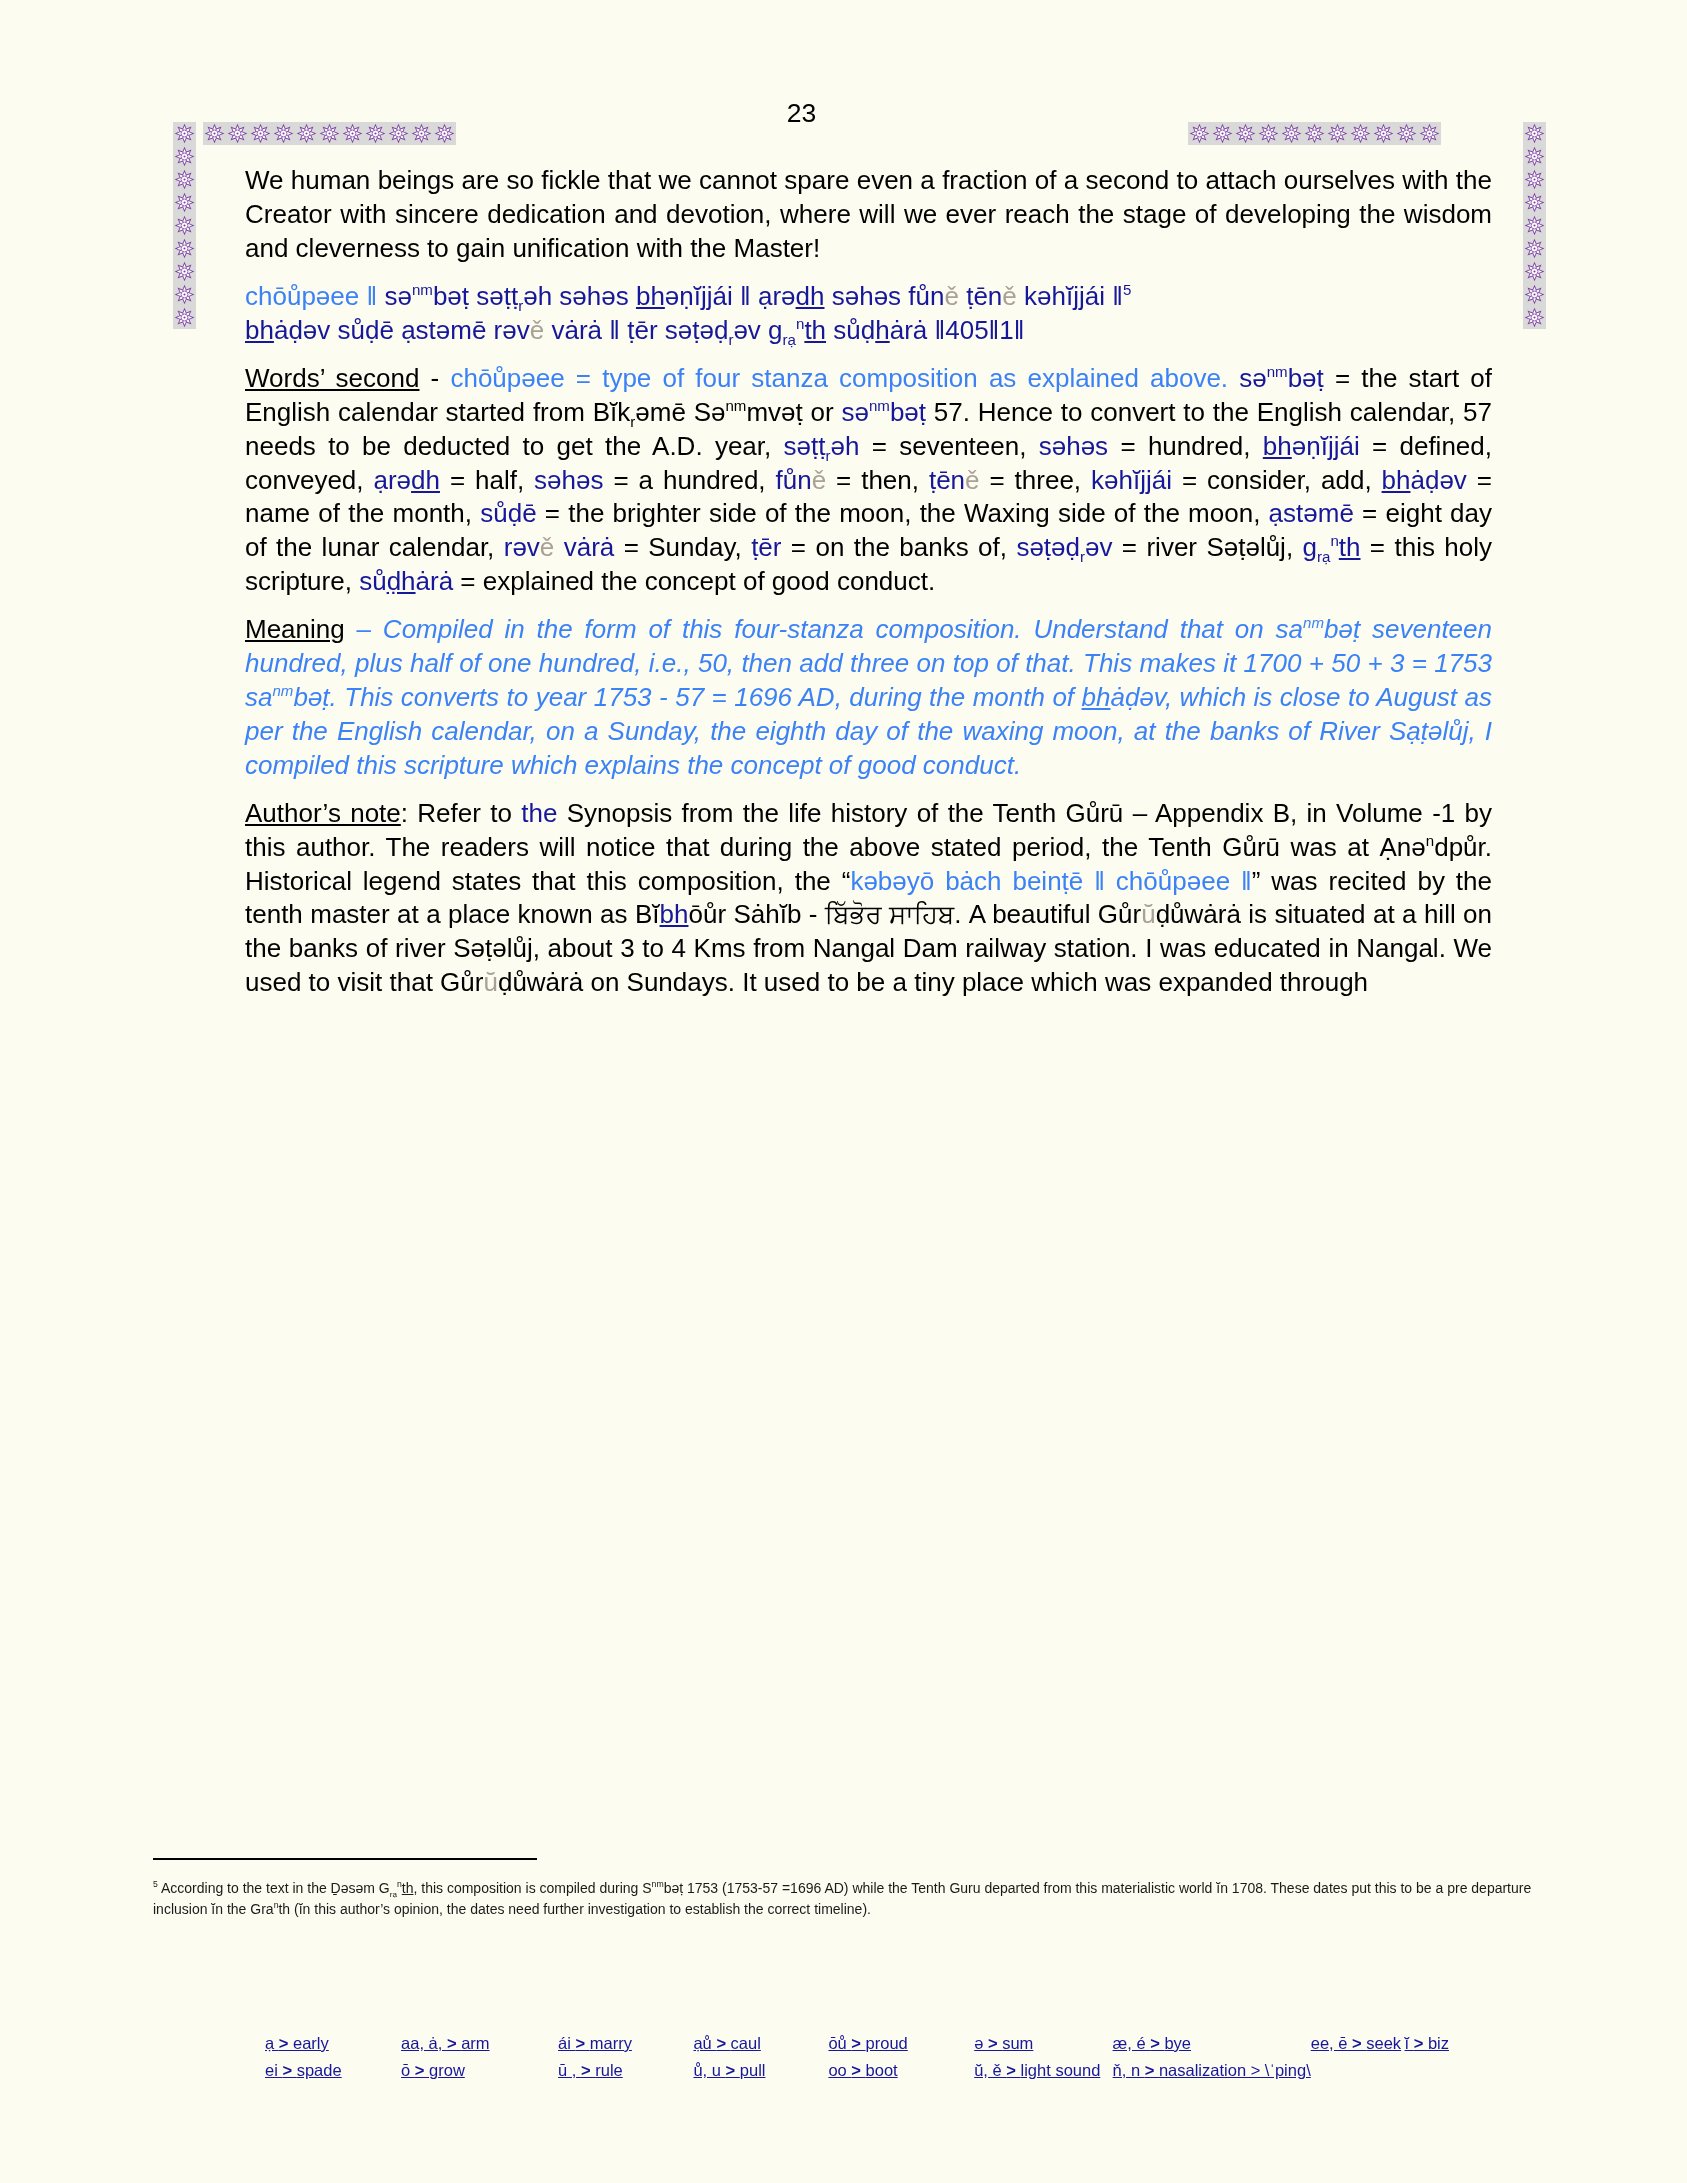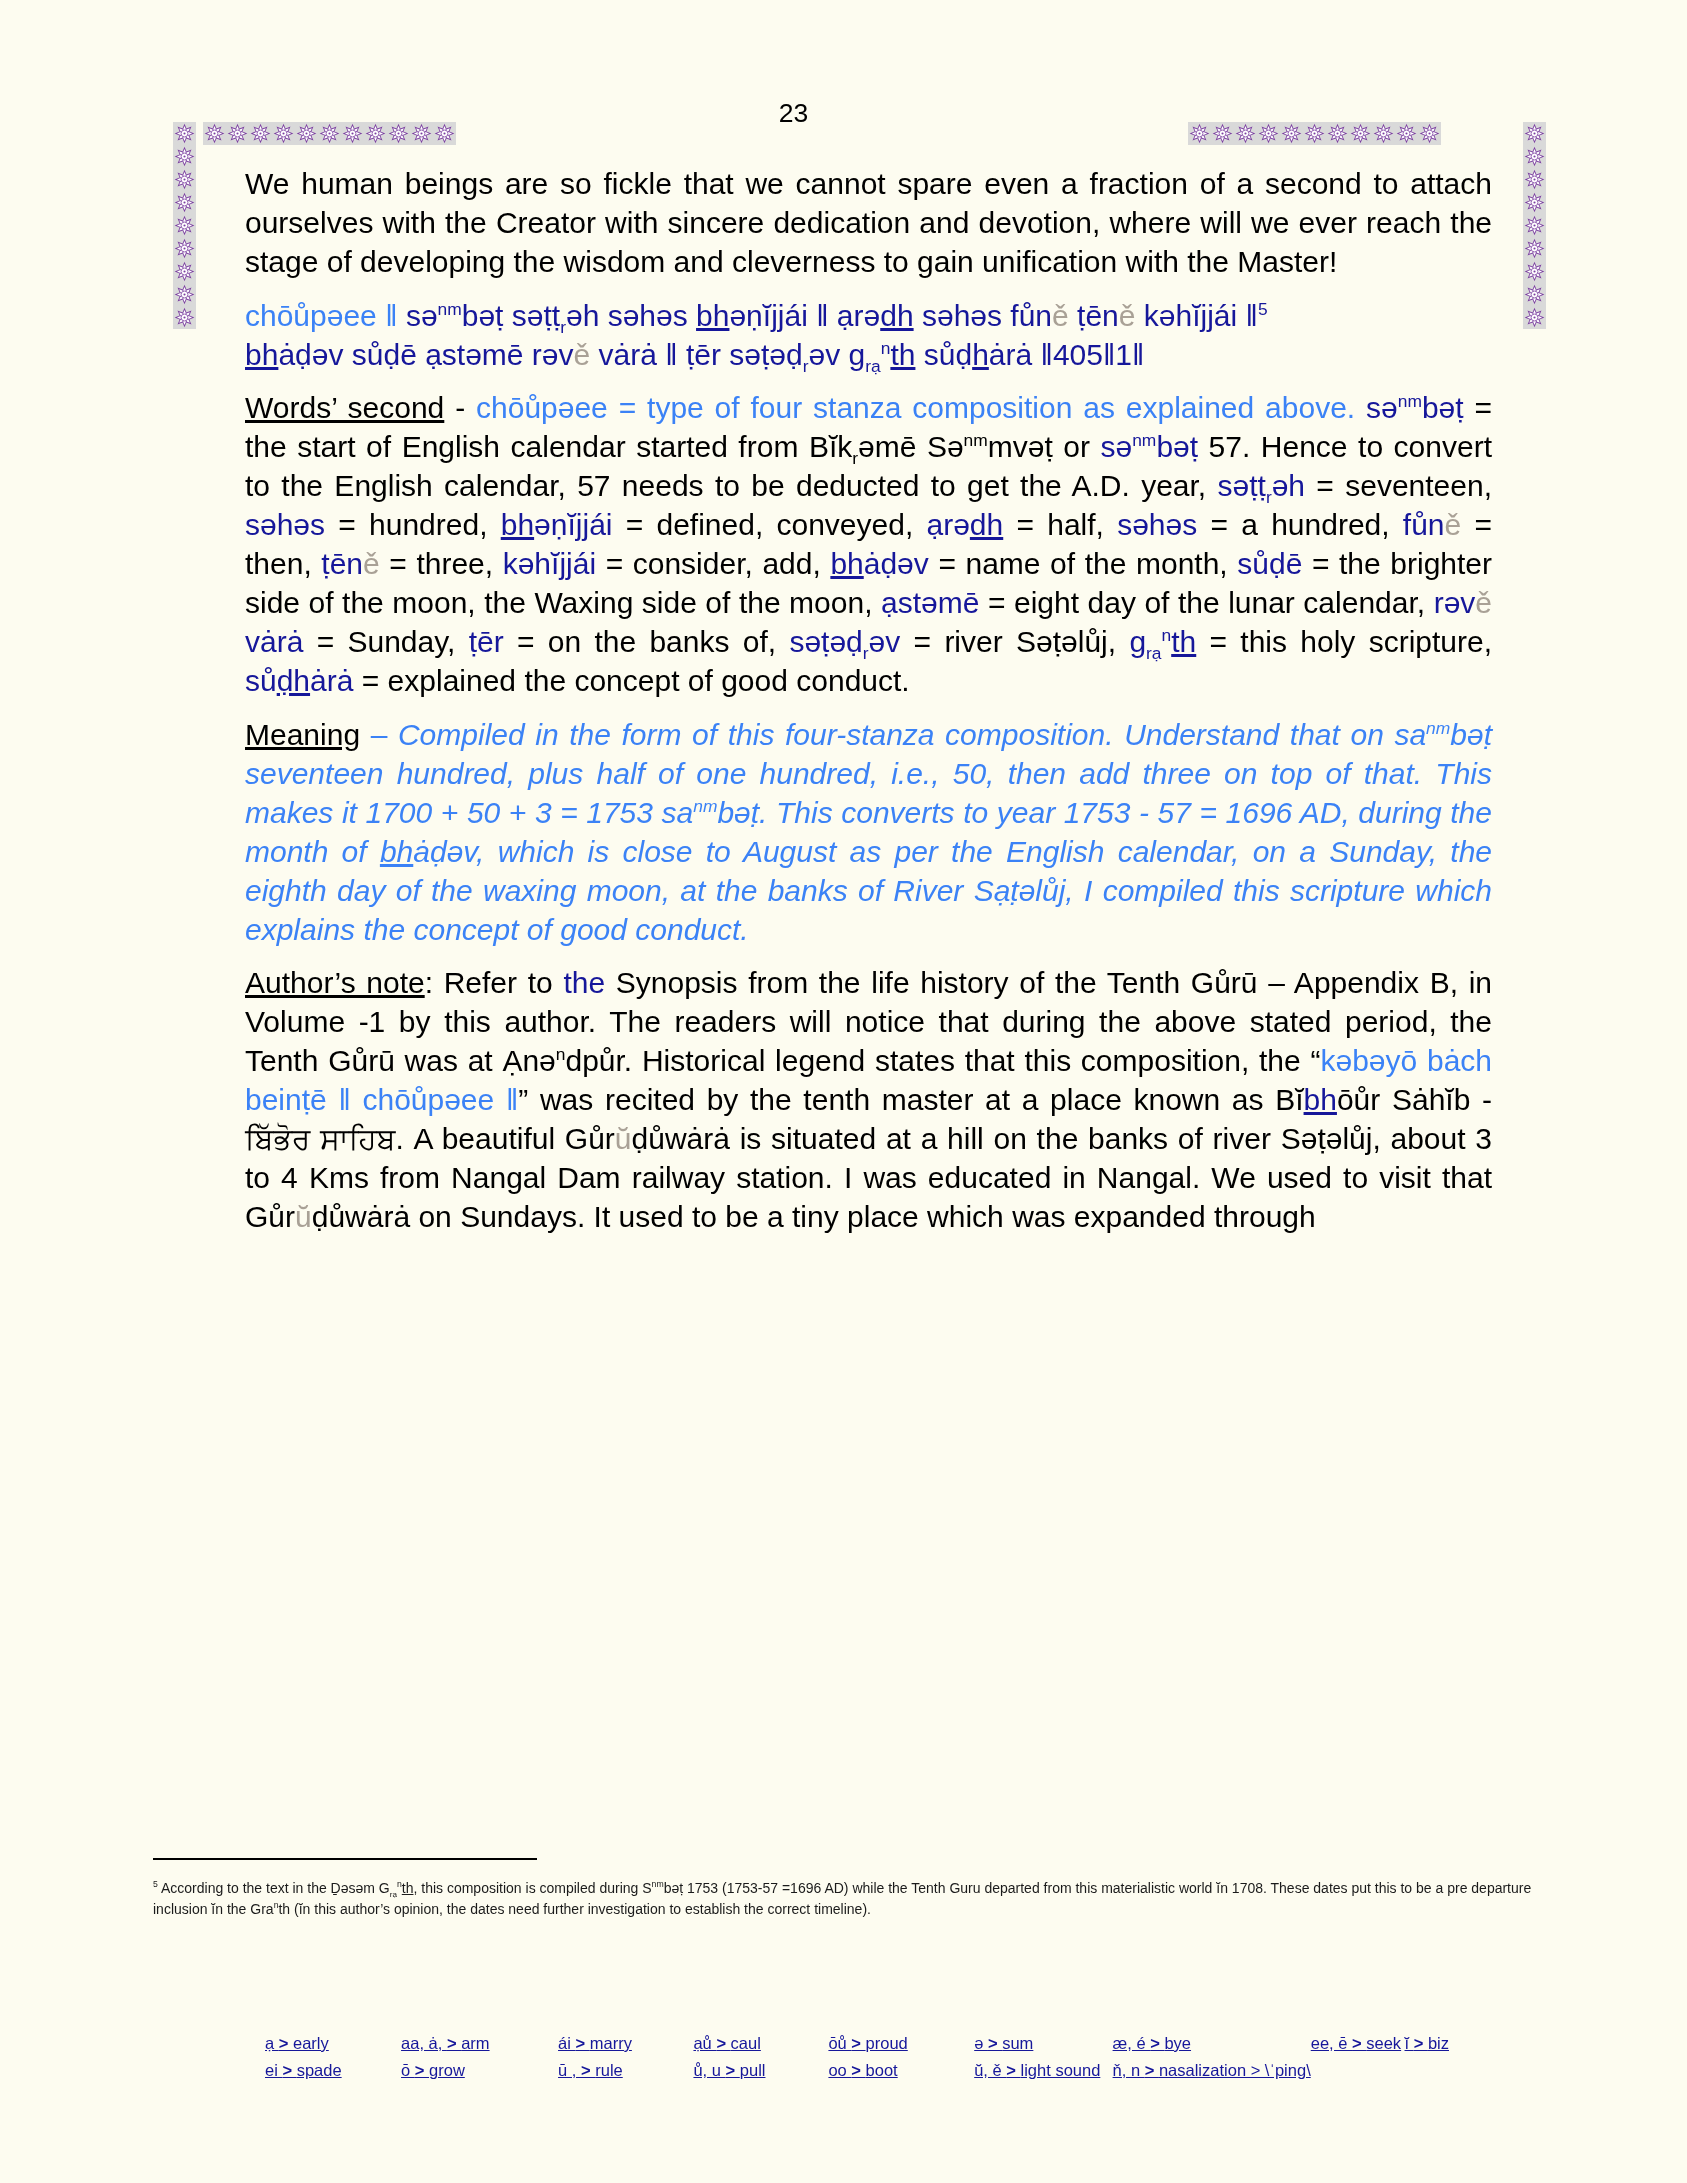--- a/index.html
+++ b/index.html
@@ -10,21 +10,21 @@
     width: 1687px; height: 2183px;
     font-family: "Liberation Sans", sans-serif;
     color: #000;
     position: relative;
     overflow: hidden;
   }
 
   
   .page-number {
     position: absolute;
-    top: 98px; left: 8px; width: 1571px;
+    top: 98px; left: 16px; width: 1571px;
     text-align: center;
     font-size: 26.5px;
     color: #000;
   }
 
   
   .orn-row, .orn-col { position: absolute; display: flex; }
   .orn-row { flex-direction: row; }
   .orn-col { flex-direction: column; }
 
@@ -44,21 +44,21 @@
   
   .content {
     position: absolute;
     left: 245px;
     top: 164px;
     width: 1247px;
   }
 
   p.para {
     margin: 0 0 14.6px 0;
-    font-size: 30px;
+    font-size: 26px;
     line-height: 1.30;
     text-align: justify;
     text-justify: inter-word;
     color: #000;
   }
   p.para:last-child { margin-bottom: 0; }
 
   
   .blue   { color: #16179A; }
   .brown  { color: #3b82f6; }

